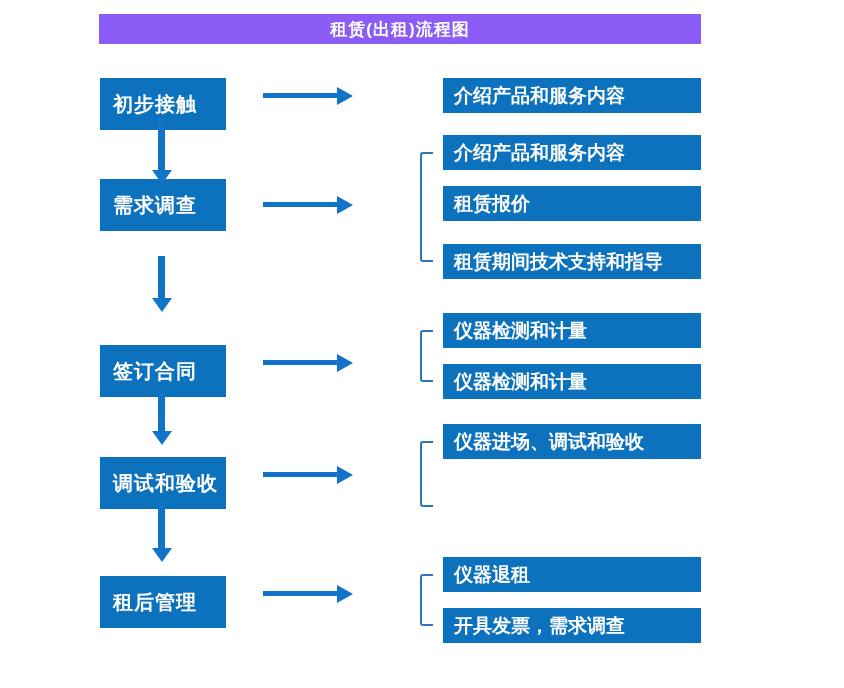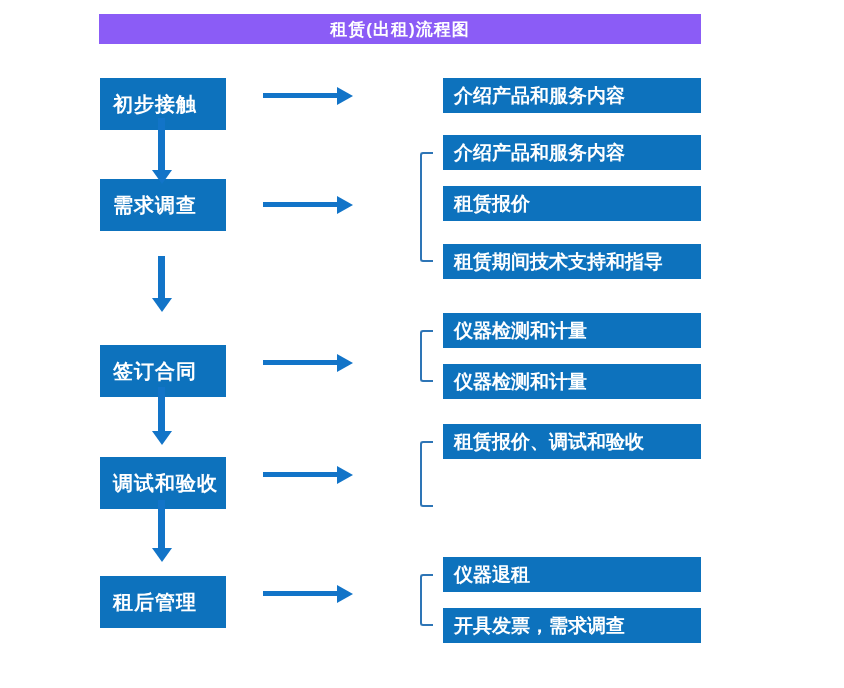--- a/index.html
+++ b/index.html
@@ -148,17 +148,17 @@
   <div class="bracket" style="top:330px;height:52px"></div>
   <div class="bracket" style="top:441px;height:66px"></div>
   <div class="bracket" style="top:574px;height:52px"></div>
 
   <div class="box detail" style="top:78px">介绍产品和服务内容</div>
   <div class="box detail" style="top:135px">介绍产品和服务内容</div>
   <div class="box detail" style="top:186px">租赁报价</div>
   <div class="box detail" style="top:244px">租赁期间技术支持和指导</div>
   <div class="box detail" style="top:313px">仪器检测和计量</div>
   <div class="box detail" style="top:364px">仪器检测和计量</div>
-  <div class="box detail" style="top:424px">租赁报价、调试和验收</div>
+  <div class="box detail" style="top:424px">仪器进场、调试和验收</div>
   <div class="box detail" style="top:557px">仪器退租</div>
   <div class="box detail" style="top:608px">开具发票，需求调查</div>
 
 </div>
 
 </body></html>

